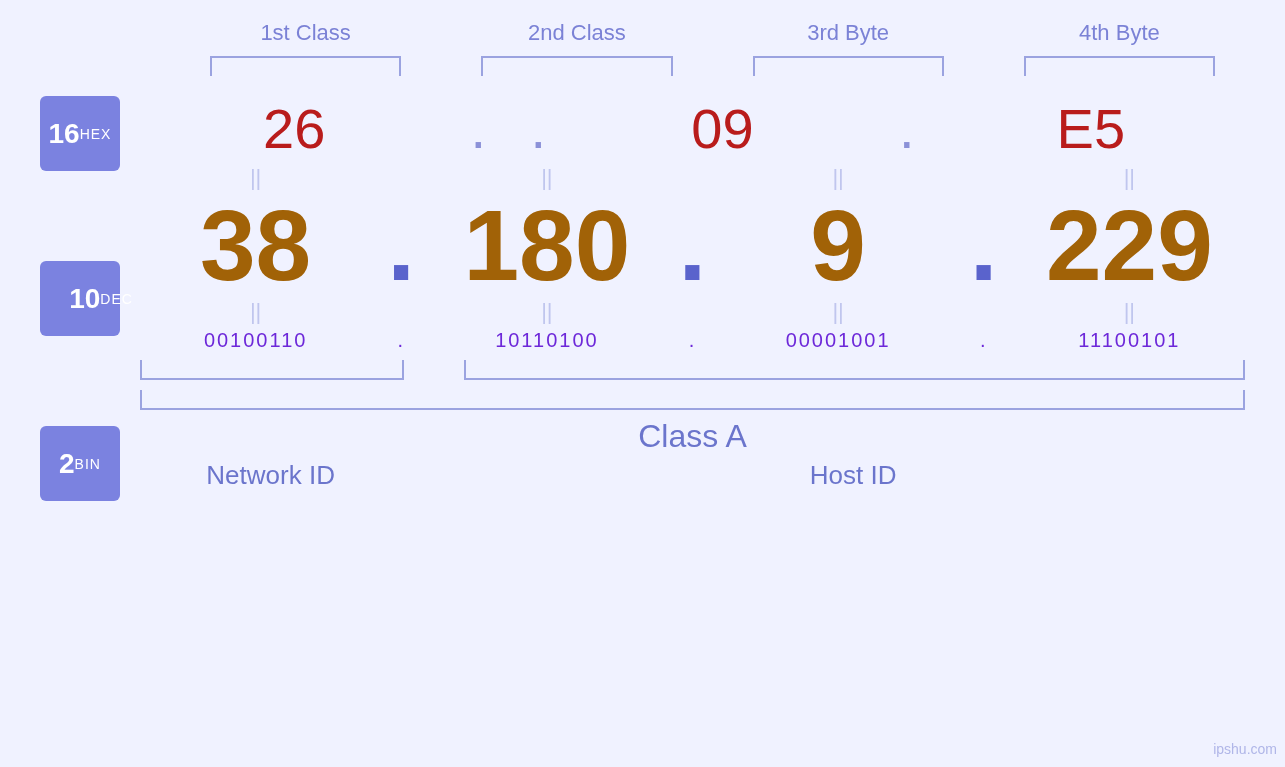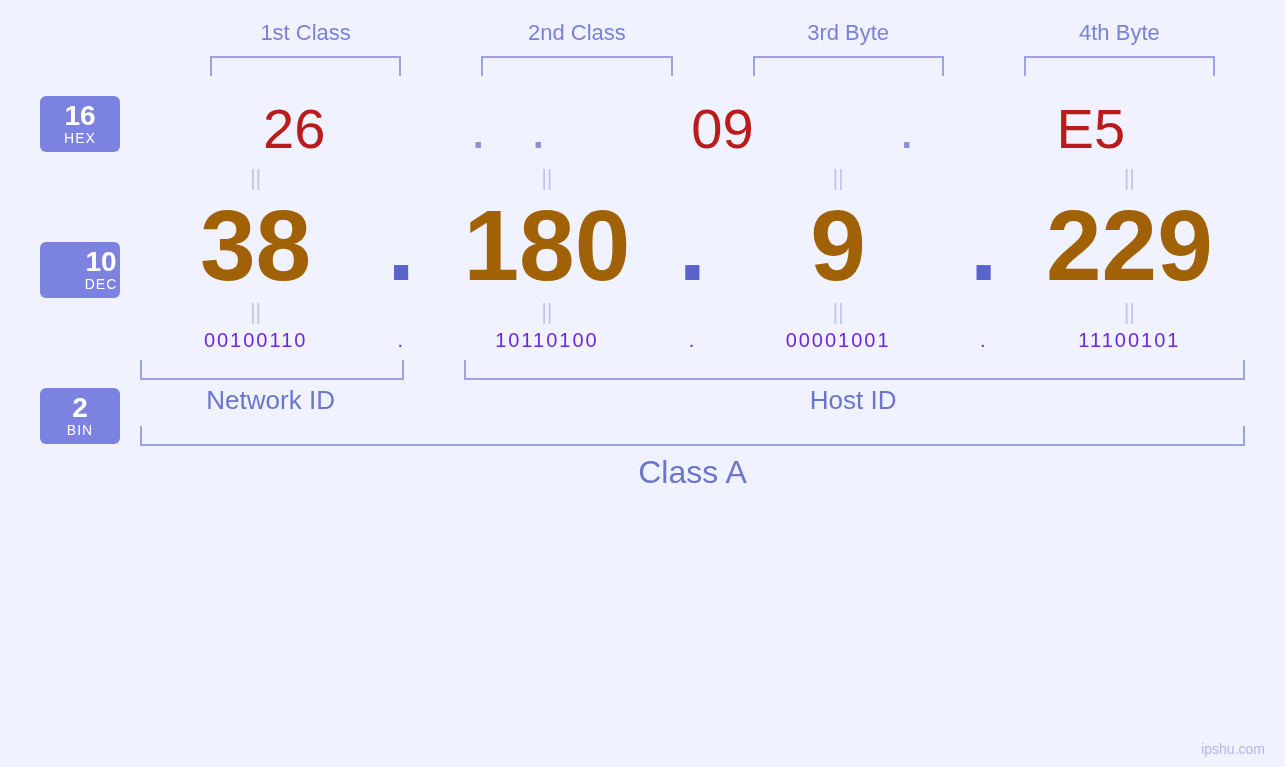--- a/index.html
+++ b/index.html
@@ -76,25 +76,24 @@
     .base-labels {
       display: flex;
       flex-direction: column;
       gap: 0;
       margin-right: 20px;
       align-items: flex-start;
     }
 
     .base-badge {
       width: 80px;
-      height: 56px;
+      height: 75px;
       background-color: #7b82e0;
       border-radius: 6px;
       display: flex;
-      flex-direction: column;
       align-items: center;
       justify-content: center;
       color: white;
       margin-bottom: 35px;
     }
 
     .base-badge:last-child {
       margin-bottom: 0;
     }
 
@@ -153,21 +152,21 @@
     .bin-value {
       font-size: 20px;
       color: #6d28d9;
       letter-spacing: 2px;
     }
 
     
     .watermark {
       position: absolute;
       bottom: 10px;
-      right: 20px;
+      right: 8px;
       color: #b0b6e8;
       font-size: 14px;
     }
 
     .values-section {
       display: flex;
       width: 100%;
       align-items: flex-start;
     }
 
@@ -357,33 +356,33 @@
 
         <div style="flex:3; display:flex; align-items:flex-start;">
           <div style="flex:1; height:20px; border-bottom:2px solid #9ba3e0; border-left:2px solid #9ba3e0;"></div>
           <div style="width:60px; flex-shrink:0; height:20px; border-bottom:2px solid #9ba3e0;"></div>
           <div style="flex:1; height:20px; border-bottom:2px solid #9ba3e0;"></div>
           <div style="width:60px; flex-shrink:0; height:20px; border-bottom:2px solid #9ba3e0;"></div>
           <div style="flex:1; height:20px; border-bottom:2px solid #9ba3e0; border-right:2px solid #9ba3e0;"></div>
         </div>
       </div>
 
+      <div style="margin-top: 10px;">
+        <div style="width:100%; height:20px; border-bottom:2px solid #9ba3e0; border-left:2px solid #9ba3e0; border-right:2px solid #9ba3e0;"></div>
+        <div style="text-align:center; color:#6b75cc; font-size:32px; font-weight:500; margin-top:8px;">Class A</div>
+      </div>
+
       <div style="display:flex; margin-top:5px;">
         <div style="flex:1; text-align:center;">
           <span style="color:#6b75cc; font-size:26px; font-weight:500;">Network ID</span>
         </div>
         <div style="width:60px; flex-shrink:0;"></div>
         <div style="flex:3; text-align:center;">
           <span style="color:#6b75cc; font-size:26px; font-weight:500;">Host ID</span>
         </div>
       </div>
 
-      <div style="margin-top: 10px;">
-        <div style="width:100%; height:20px; border-bottom:2px solid #9ba3e0; border-left:2px solid #9ba3e0; border-right:2px solid #9ba3e0;"></div>
-        <div style="text-align:center; color:#6b75cc; font-size:32px; font-weight:500; margin-top:8px;">Class A</div>
-      </div>
-
     </div>
   </div>
 
   <div class="watermark">ipshu.com</div>
 
 </div>
 
 </body></html>

